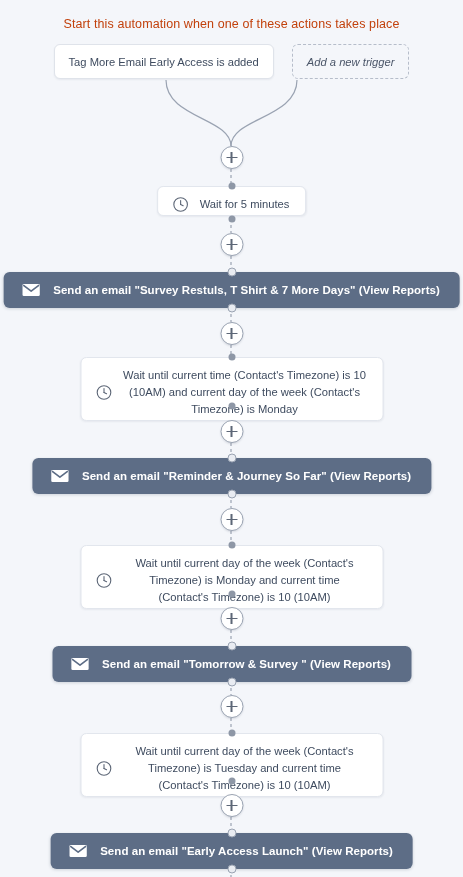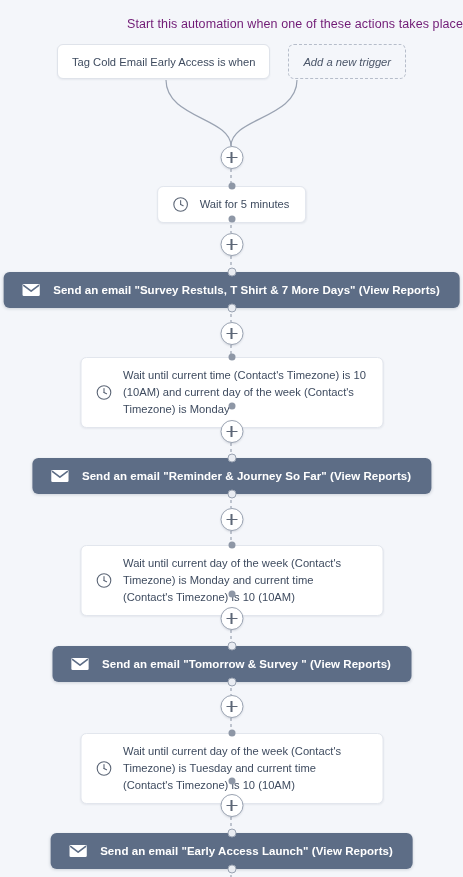--- a/index.html
+++ b/index.html
@@ -16,23 +16,23 @@
     height: 877px;
     background: #f4f6fa;
   }
 
   
   .heading {
     position: absolute;
     top: 17px;
     left: 0;
     width: 463px;
-    text-align: right;
+    text-align: center;
     font-size: 12.5px;
-    color: #701a75;
+    color: #c2410c;
     letter-spacing: .1px;
   }
 
   
   .trigger-row {
     position: absolute;
     top: 44px;
     left: 0;
     width: 463px;
     display: flex;
@@ -102,23 +102,24 @@
     position: absolute;
     left: 50%;
     transform: translateX(-50%);
     background: #ffffff;
     border: 1px solid #e2e6ed;
     border-radius: 6px;
     box-shadow: 0 1px 2px rgba(40,55,80,.07);
     display: flex;
     align-items: center;
     gap: 11px;
-    padding: 9px 16px 9px 14px;
+    padding: 9px 16px 2px 14px;
     z-index: 4;
     cursor: pointer;
+    text-align: center;
   }
   .node-card .label {
     font-size: 11.2px;
     color: #3e4b5f;
     line-height: 17px;
   }
 
   .email-card {
     position: absolute;
     left: 50%;
@@ -169,21 +170,21 @@
 </style>
 </head>
 <body>
 
 <div class="canvas">
 
   <div class="heading">Start this automation when one of these actions takes place</div>
 
   <div class="trigger-row">
     <div class="trigger-box">
-      <span>Tag Cold Email Early Access is when</span>
+      <span>Tag More Email Early Access is added</span>
     </div>
     <div class="trigger-box dashed">
       <span>Add a new trigger</span>
     </div>
   </div>
 
   <svg class="wires" viewBox="0 0 463 877">
 
     <path d="M166 80 C 166 118, 231 118, 231 146" fill="none" stroke="#9aa3b2" stroke-width="1.2"></path>
     <path d="M297 80 C 297 118, 231 118, 231 146" fill="none" stroke="#9aa3b2" stroke-width="1.2"></path>

